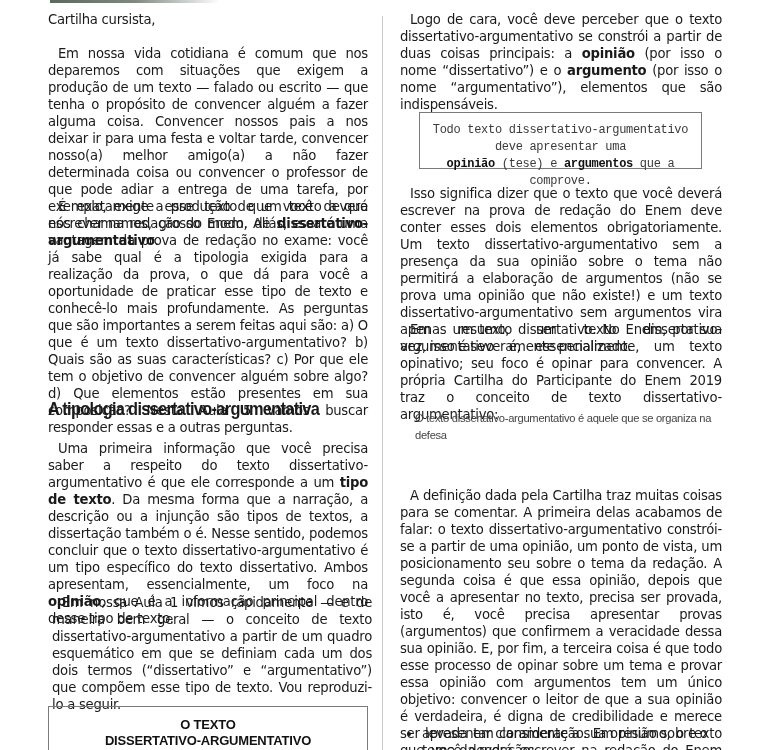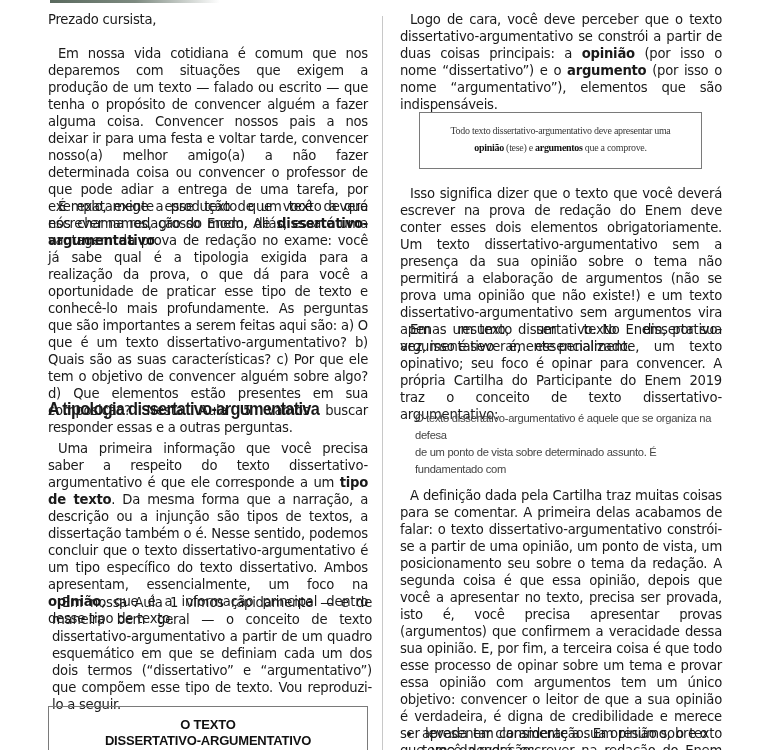--- a/index.html
+++ b/index.html
@@ -10,37 +10,37 @@
   .divider { position: absolute; left: 382px; top: 16px; width: 1px; height: 734px; background: #c8c8c8; }
   .col { position: absolute; top: 0; font-size: 13.2px; line-height: 17px; letter-spacing: -0.25px; }
   .col.left { left: 48px; width: 320px; }
   .col.right { left: 400px; width: 322px; }
   p { margin: 0; text-align: justify; }
   p.ind { text-indent: 10px; }
   b { font-weight: bold; }
   .heading { font-family: "Liberation Sans", sans-serif; font-weight: bold; font-size: 19px;
              letter-spacing: -0.8px; transform: scaleX(0.86); transform-origin: left; white-space: nowrap; }
   .box { border: 1.5px solid #7a7a7a; box-sizing: border-box; text-align: center; }
-  .cond { font-family: Liberation Serif, serif; font-size: 10px; line-height: 17px; color: #3a3a3a;
+  .cond { font-family: Liberation Mono, monospace; font-size: 12px; line-height: 17px; color: #3a3a3a;
           letter-spacing: -0.3px; }
   .quote { font-family: "Liberation Sans", sans-serif; font-size: 11.2px; line-height: 17px; color: #444;
            letter-spacing: -0.3px; margin-top: 8px; }
   .boxtitle { font-family: "Liberation Sans", sans-serif; font-weight: bold; font-size: 13px; line-height: 16px;
               color: #111; letter-spacing: -0.2px; }
   ul { margin: 0; padding-left: 22px; }
   li { margin: 0; }
 </style>
 </head>
 <body>
 
 <div class="topbar"></div>
 <div class="divider"></div>
 
 <div class="col left">
-  <p style="position:absolute; top:11px; left:0; width:320px; text-align:left;">Prezado cursista,</p>
+  <p style="position:absolute; top:11px; left:0; width:320px; text-align:left;">Cartilha cursista,</p>
 
   <p class="ind" style="position:absolute; top:45px; left:0; width:320px;"><span>Em nossa vida cotidiana é comum que nos deparemos com situações que exigem a produção de um texto — falado ou escrito — que tenha o propósito de convencer alguém a fazer alguma coisa. Convencer nossos pais a nos deixar ir para uma festa e voltar tarde, convencer nosso(a) melhor amigo(a) a não fazer determinada coisa ou convencer o professor de que pode adiar a entrega de uma tarefa, por exemplo, exige a produção de um texto a que nós chamamos, grosso modo, de </span><b>dissertativo-argumentativo</b><span>.</span></p>
 
   <p class="ind" style="position:absolute; top:198px; left:0; width:320px;">É exatamente esse texto que você deverá escrever na redação do Enem. Aliás, essa é uma vantagem da prova de redação no exame: você já sabe qual é a tipologia exigida para a realização da prova, o que dá para você a oportunidade de praticar esse tipo de texto e conhecê-lo mais profundamente. As perguntas que são importantes a serem feitas aqui são: a) O que é um texto dissertativo-argumentativo? b) Quais são as suas características? c) Por que ele tem o objetivo de convencer alguém sobre algo? d) Que elementos estão presentes em sua composição? Nesta Aula 5 vamos buscar responder essas e a outras perguntas.</p>
 
   <div class="heading" style="position:absolute; top:400px; left:0;">A tipologia dissertativo-argumentativa</div>
 
   <p class="ind" style="position:absolute; top:440px; left:0; width:320px;"><span>Uma primeira informação que você precisa saber a respeito do texto dissertativo-argumentativo é que ele corresponde a um </span><b>tipo de texto</b><span>. Da mesma forma que a narração, a descrição ou a injunção são tipos de textos, a dissertação também o é. Nesse sentido, podemos concluir que o texto dissertativo-argumentativo é um tipo específico do texto dissertativo. Ambos apresentam, essencialmente, um foco na </span><b>opinião</b><span>, que é a informação principal dentro desse tipo de texto.</span></p>
 
   <p class="ind" style="position:absolute; top:594px; left:4px; width:320px;">Em nossa Aula 1 vimos rapidamente — e de maneira bem geral — o conceito de texto dissertativo-argumentativo a partir de um quadro esquemático em que se definiam cada um dos dois termos (“dissertativo” e “argumentativo”) que compõem esse tipo de texto. Vou reproduzi-lo a seguir.</p>
@@ -58,21 +58,20 @@
     <div>Todo texto dissertativo-argumentativo deve apresentar uma</div>
     <div><b style="color:#111;">opinião</b><span> (tese) e </span><b style="color:#111;">argumentos</b><span> que a comprove.</span></div>
   </div>
 
   <p class="ind" style="position:absolute; top:185px; left:0; width:322px;">Isso significa dizer que o texto que você deverá escrever na prova de redação do Enem deve conter esses dois elementos obrigatoriamente. Um texto dissertativo-argumentativo sem a presença da sua opinião sobre o tema não permitirá a elaboração de argumentos (não se prova uma opinião que não existe!) e um texto dissertativo-argumentativo sem argumentos vira apenas um texto dissertativo. No Enem, por sua vez, isso é severamente penalizado.</p>
 
   <p class="ind" style="position:absolute; top:321px; left:0; width:322px;">Em resumo, um texto dissertativo-argumentativo é, essencialmente, um texto opinativo; seu foco é opinar para convencer. A própria Cartilha do Participante do Enem 2019 traz o conceito de texto dissertativo-argumentativo:</p>
 
   <div class="quote" style="position:absolute; top:402px; left:15px; width:300px;">
     <div>O texto dissertativo-argumentativo é aquele que se organiza na defesa</div>
-    <div>de um ponto de vista sobre determinado assunto. É fundamentado com</div>
   </div>
 
   <p class="ind" style="position:absolute; top:487px; left:0; width:322px;">A definição dada pela Cartilha traz muitas coisas para se comentar. A primeira delas acabamos de falar: o texto dissertativo-argumentativo constrói-se a partir de uma opinião, um ponto de vista, um posicionamento seu sobre o tema da redação. A segunda coisa é que essa opinião, depois que você a apresentar no texto, precisa ser provada, isto é, você precisa apresentar provas (argumentos) que confirmem a veracidade dessa sua opinião. E, por fim, a terceira coisa é que todo esse processo de opinar sobre um tema e provar essa opinião com argumentos tem um único objetivo: convencer o leitor de que a sua opinião é verdadeira, é digna de credibilidade e merece ser levada em consideração. Em resumo, o texto que você deverá escrever na redação do Enem deve:</p>
 
   <ul style="position:absolute; top:725px; left:0; width:300px;">
     <li>apresentar claramente a sua opinião sobre o tema da redação;</li>
   </ul>
 </div>
 
 </body></html>

